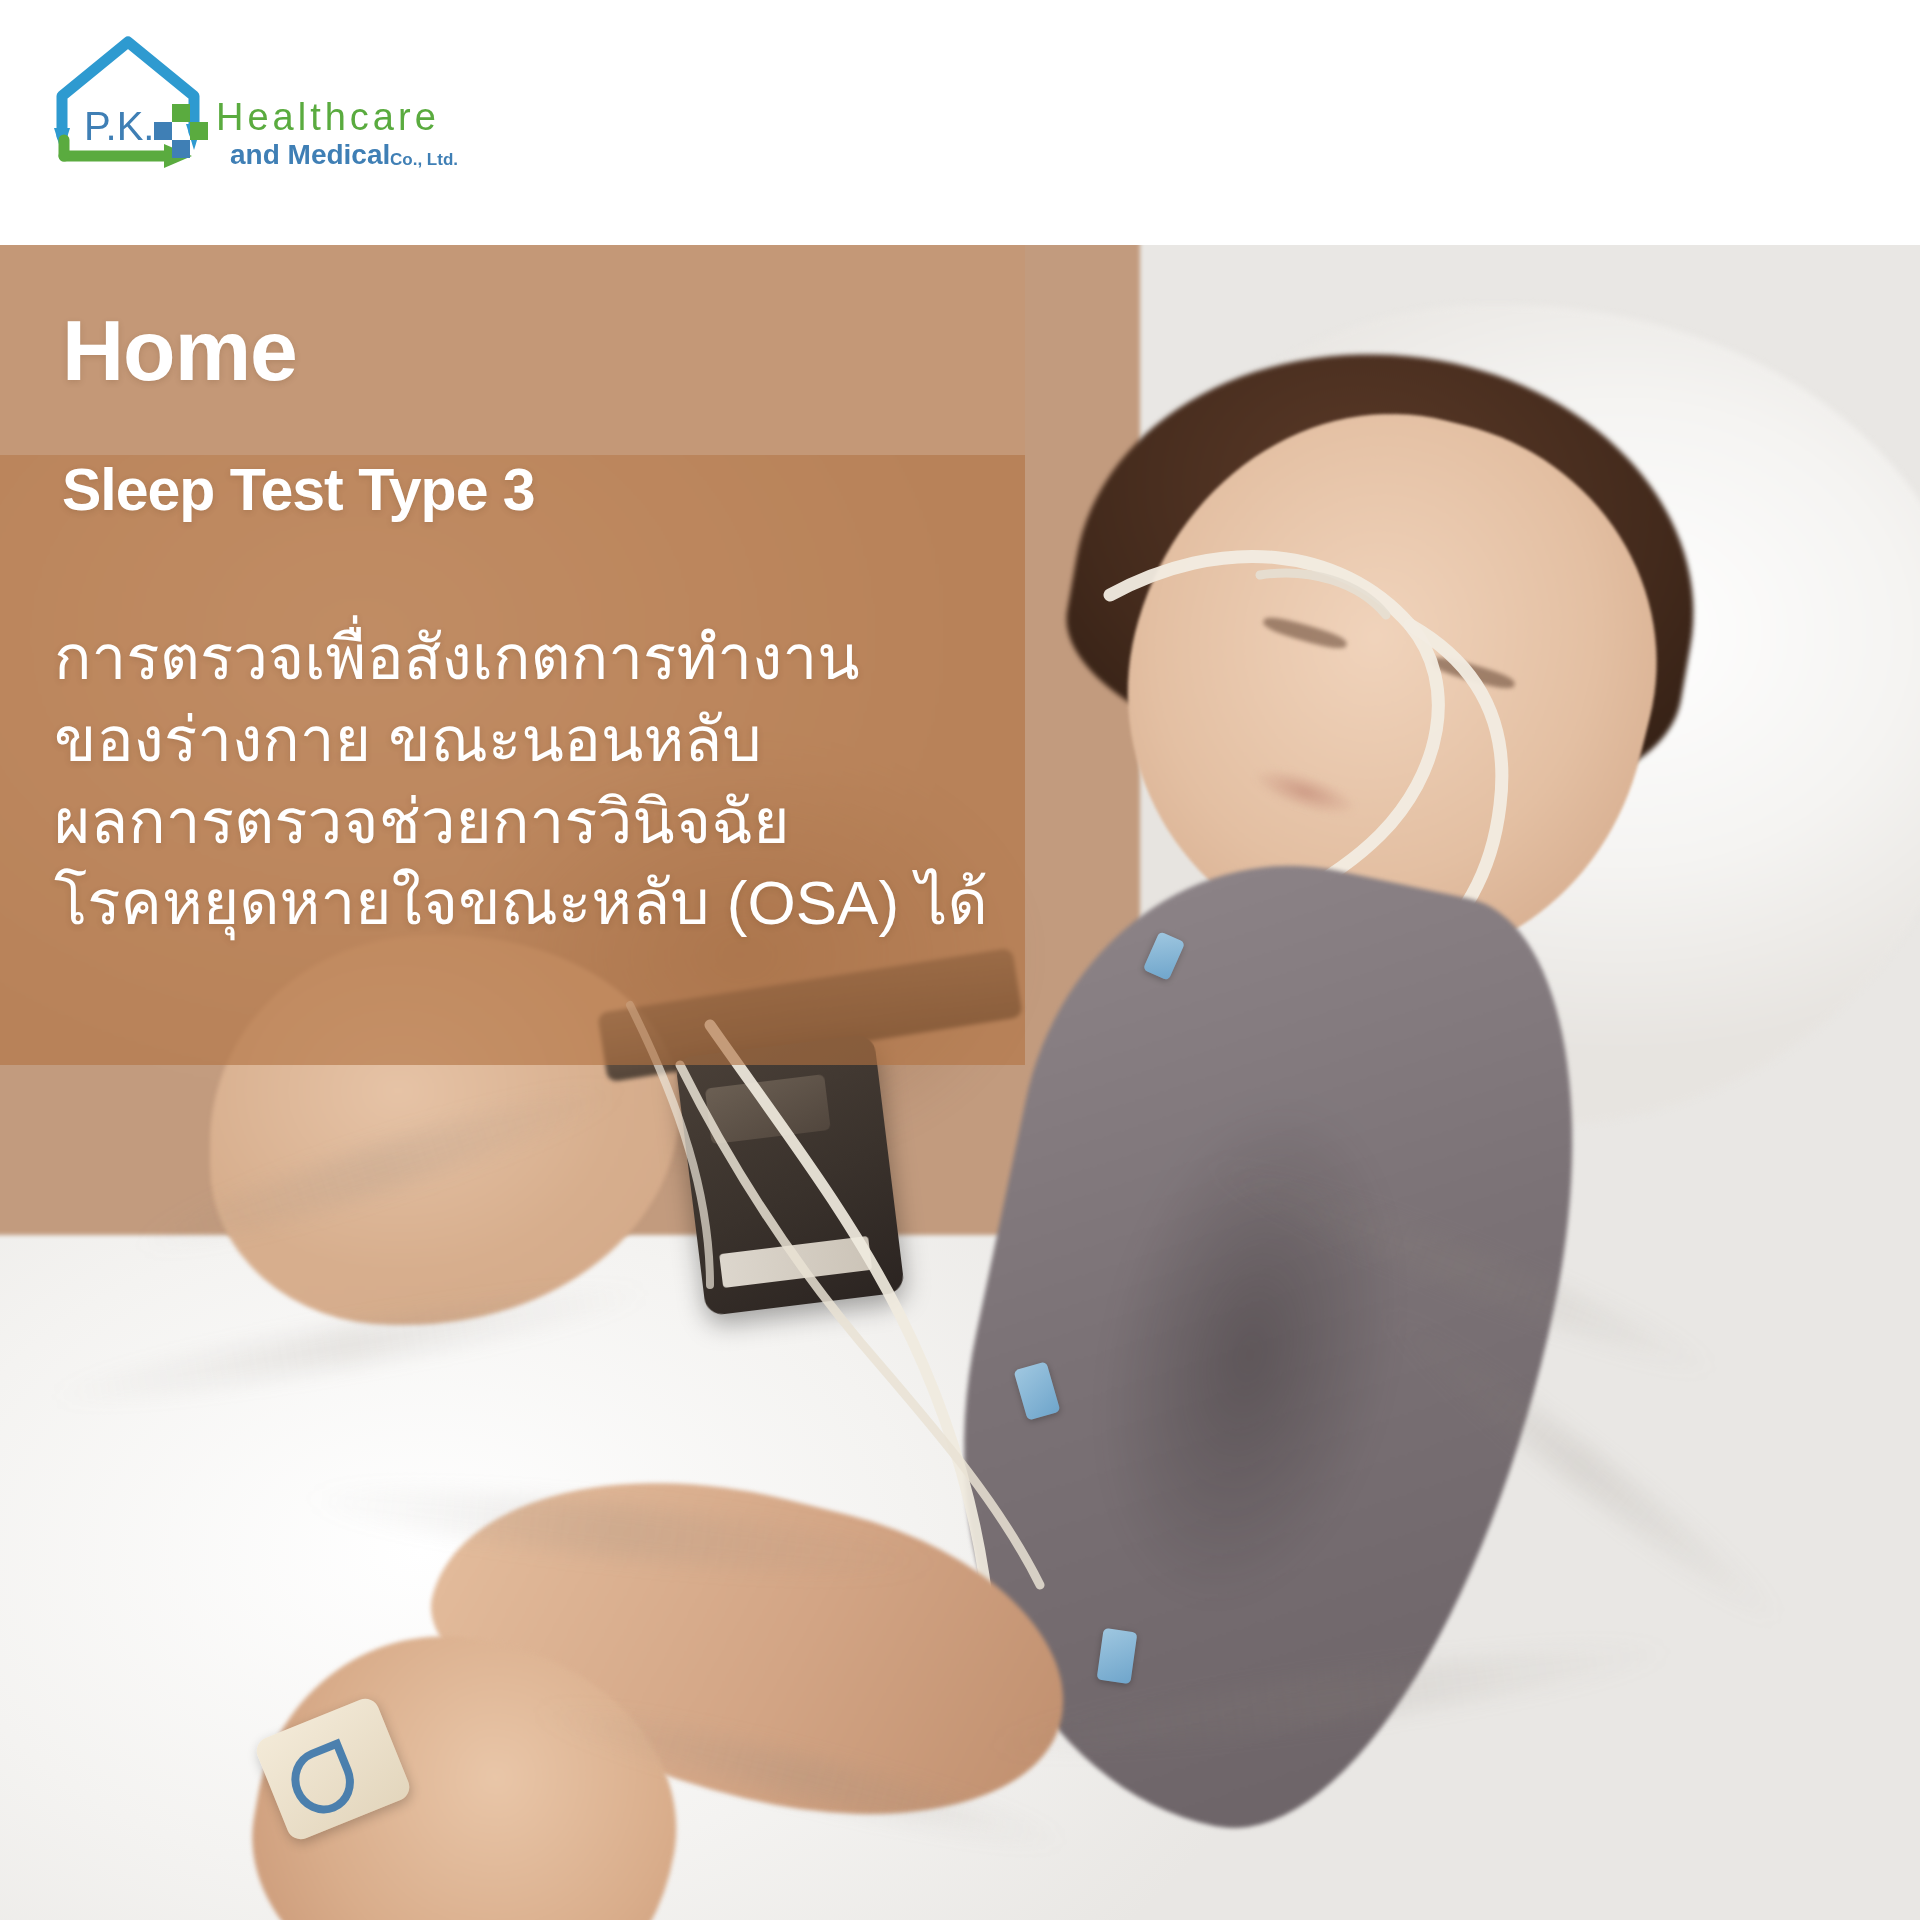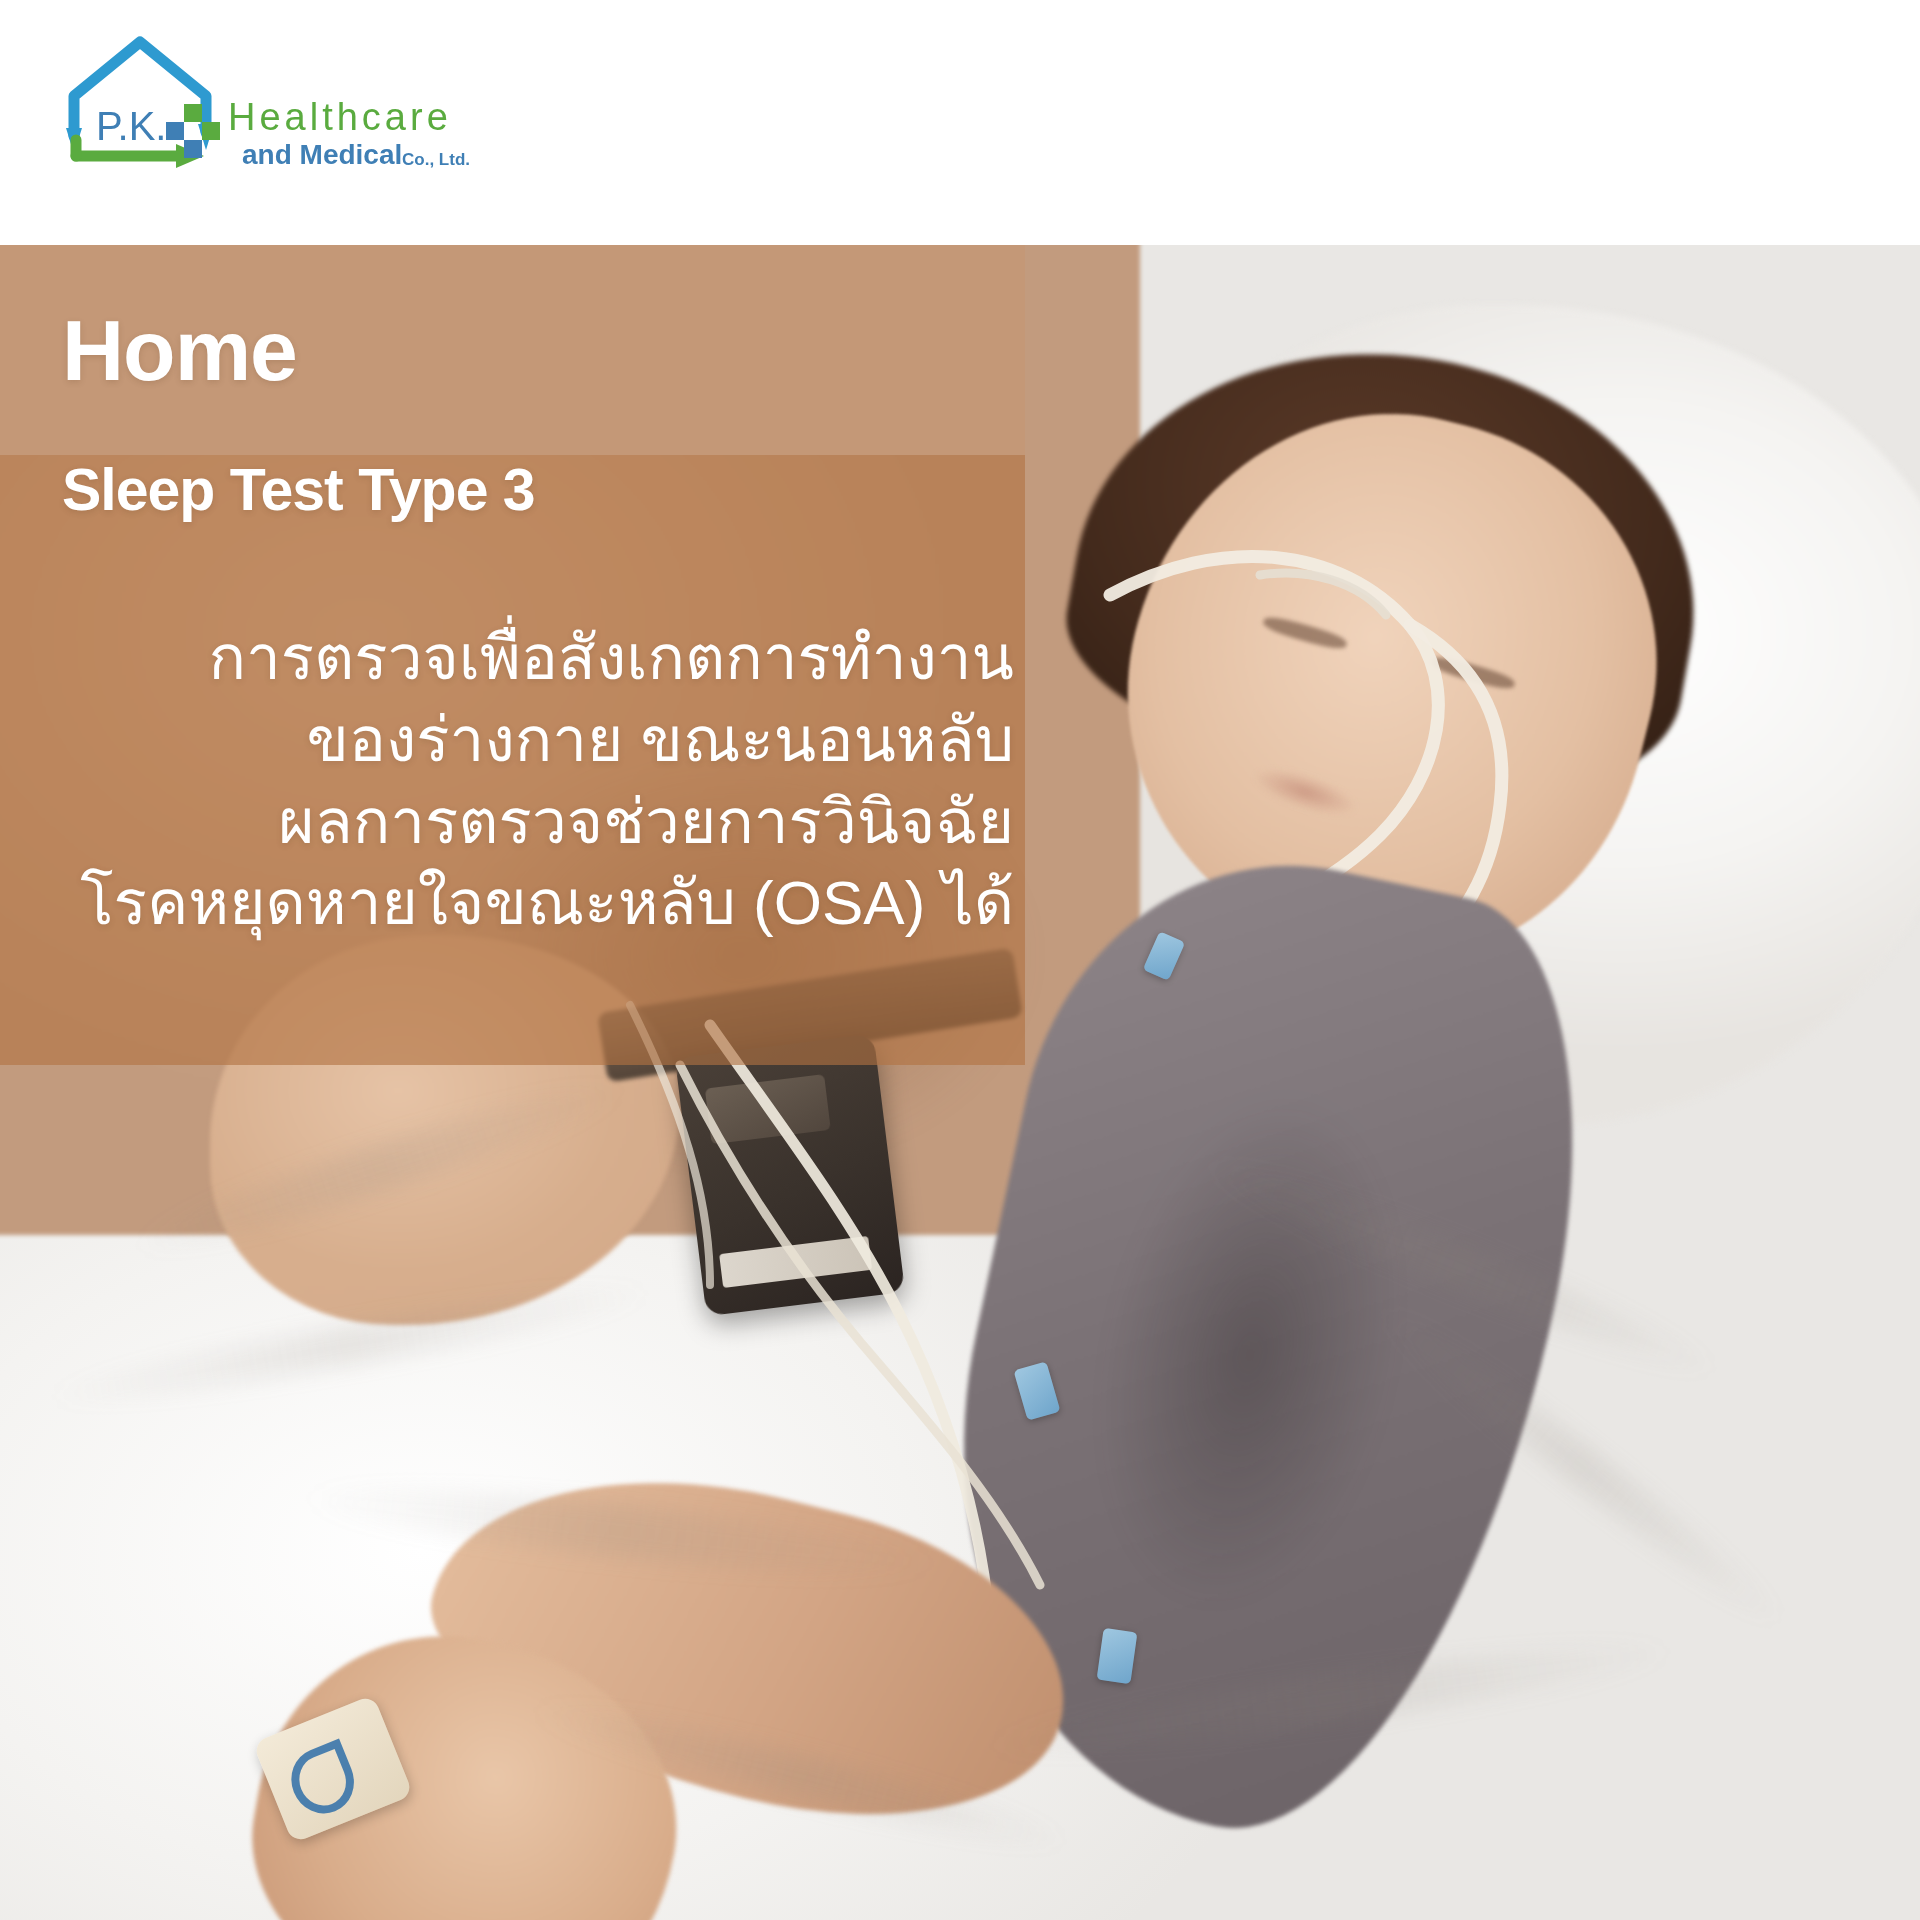--- a/index.html
+++ b/index.html
@@ -25,21 +25,21 @@
     left: 0;
     top: 0;
     width: 1920px;
     height: 245px;
     background: #ffffff;
     z-index: 40;
   }
 
   .logo {
     position: absolute;
-    left: 52px;
+    left: 40px;
     top: 28px;
     width: 420px;
     height: 150px;
   }
   .logo svg { display: block; }
 
   
   .photo {
     position: absolute;
     left: 0;
@@ -383,21 +383,20 @@
     top: 352px;
     width: 960px;
     color: #ffffff;
     font-size: 62px;
     font-weight: 400;
     line-height: 1.32;
   }
   .body-copy .line {
     white-space: nowrap;
     display: block;
-    text-align: right;
   }
   .body-copy .line.last {
     font-weight: 400;
   }
   .body-copy .strong {
     font-weight: 400;
   }
 
   
   .eyebrow, .headline, .body-copy {

